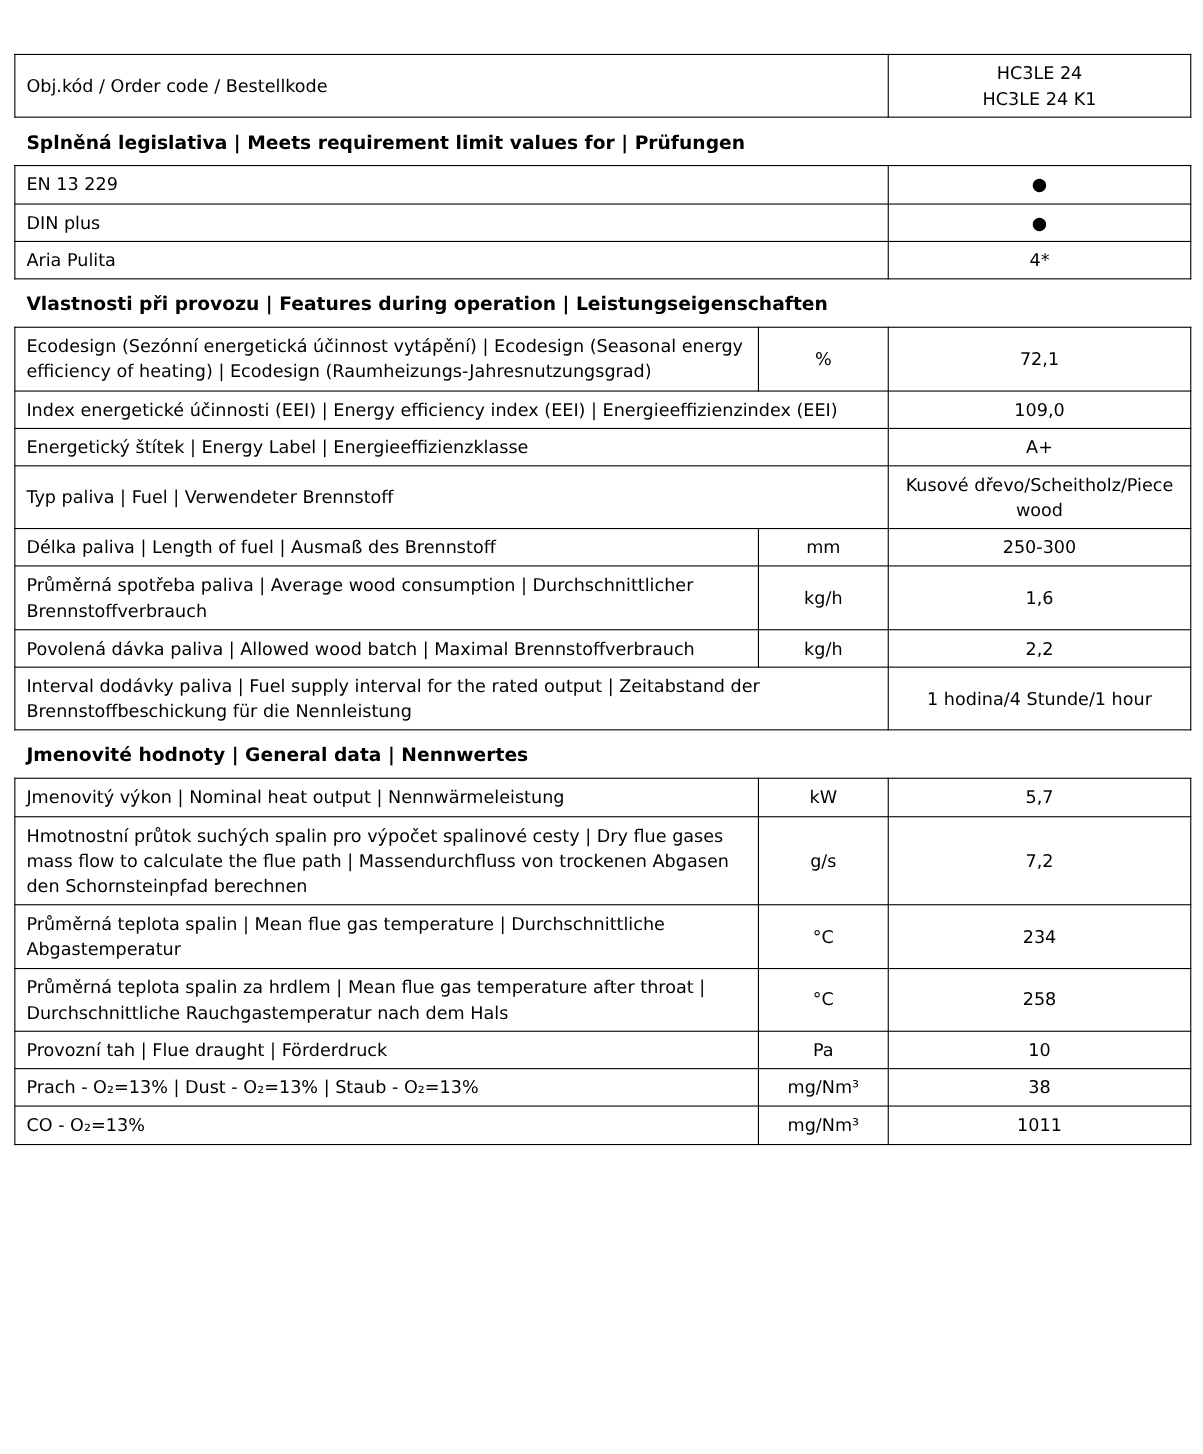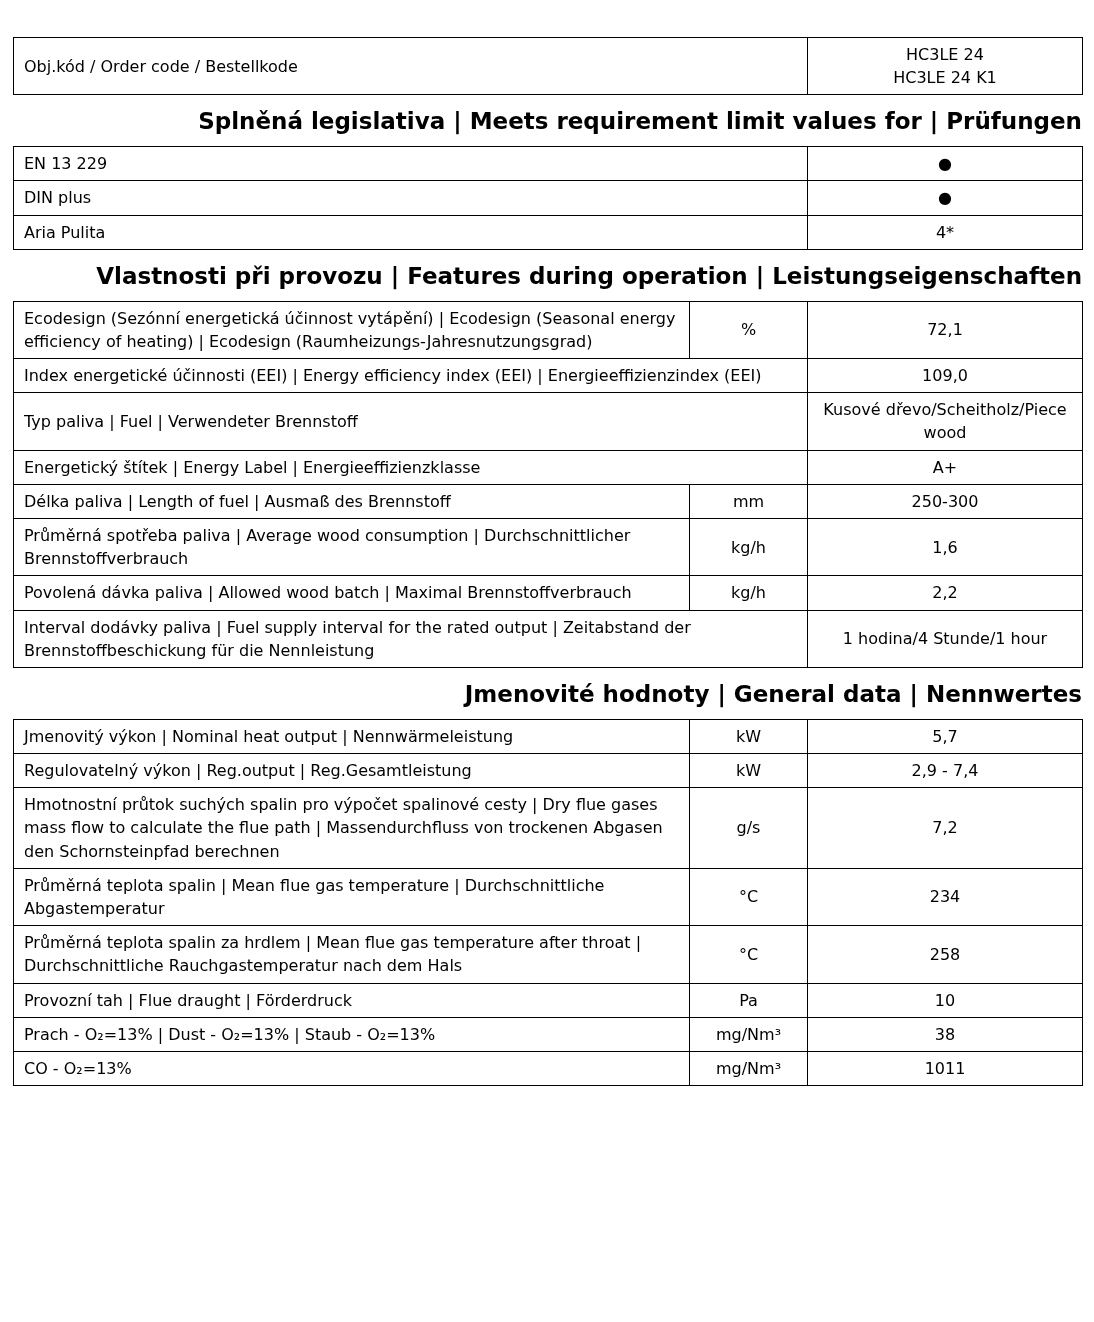--- a/index.html
+++ b/index.html
@@ -6,43 +6,43 @@
     margin: 0;
     padding: 0;
     background: #ffffff;
     color: #000000;
     font-family: "DejaVu Sans", "Liberation Sans", sans-serif;
     font-size: 16px;
   }
   .page {
     width: 1069px;
     padding: 37px 12px 20px 13px;
+    margin-top: 12px;
   }
   table.spec {
     width: 1069px;
     border-collapse: collapse;
     table-layout: fixed;
   }
   table.spec td {
     border: 1.5px solid #000000;
     padding: 5px 10px;
     vertical-align: middle;
     line-height: 1.45;
     word-wrap: break-word;
   }
   td.unit-cell, td.value-cell {
     text-align: center;
     padding: 5px 6px;
   }
   .section-title {
     font-weight: bold;
-    font-size: 23px;
+    font-size: 17px;
     margin: 12px 0 9px 11px;
     line-height: 1.3;
-    text-align: right;
   }
   .value-line { text-align: center; }
 </style>
 </head>
 <body>
 
 <div class="page">
 
   <table class="spec">
     <colgroup>
@@ -95,26 +95,26 @@
         <tr>
       <td>Ecodesign (Sezónní energetická účinnost vytápění) | Ecodesign (Seasonal energy efficiency of heating) | Ecodesign (Raumheizungs-Jahresnutzungsgrad)</td>
       <td class="unit-cell">%</td>
       <td class="value-cell">72,1</td>
     </tr>
     <tr>
       <td colspan="2">Index energetické účinnosti (EEI) | Energy efficiency index (EEI) | Energieeffizienzindex (EEI)</td>
       <td class="value-cell">109,0</td>
     </tr>
     <tr>
+      <td colspan="2">Energetický štítek | Energy Label | Energieeffizienzklasse</td>
+      <td class="value-cell">A+</td>
+    </tr>
+    <tr>
       <td colspan="2">Typ paliva | Fuel | Verwendeter Brennstoff</td>
       <td class="value-cell">Kusové dřevo/Scheitholz/Piece wood</td>
-    </tr>
-    <tr>
-      <td colspan="2">Energetický štítek | Energy Label | Energieeffizienzklasse</td>
-      <td class="value-cell">A+</td>
     </tr>
     <tr>
       <td>Délka paliva | Length of fuel | Ausmaß des Brennstoff</td>
       <td class="unit-cell">mm</td>
       <td class="value-cell">250-300</td>
     </tr>
     <tr>
       <td>Průměrná spotřeba paliva | Average wood consumption | Durchschnittlicher Brennstoffverbrauch</td>
       <td class="unit-cell">kg/h</td>
       <td class="value-cell">1,6</td>
@@ -138,25 +138,20 @@
         <col style="width:118px">
         <col style="width:275px">
       </colgroup>
     <tbody>
         <tr>
       <td>Jmenovitý výkon | Nominal heat output | Nennwärmeleistung</td>
       <td class="unit-cell">kW</td>
       <td class="value-cell">5,7</td>
     </tr>
     <tr>
-      <td>Regulovatelný výkon | Reg.output | Reg.Gesamtleistung</td>
-      <td class="unit-cell">kW</td>
-      <td class="value-cell">2,9 - 7,4</td>
-    </tr>
-    <tr>
       <td>Hmotnostní průtok suchých spalin pro výpočet spalinové cesty | Dry flue gases mass flow to calculate the flue path | Massendurchfluss von trockenen Abgasen den Schornsteinpfad berechnen</td>
       <td class="unit-cell">g/s</td>
       <td class="value-cell">7,2</td>
     </tr>
     <tr>
       <td>Průměrná teplota spalin | Mean flue gas temperature | Durchschnittliche Abgastemperatur</td>
       <td class="unit-cell">°C</td>
       <td class="value-cell">234</td>
     </tr>
     <tr>

